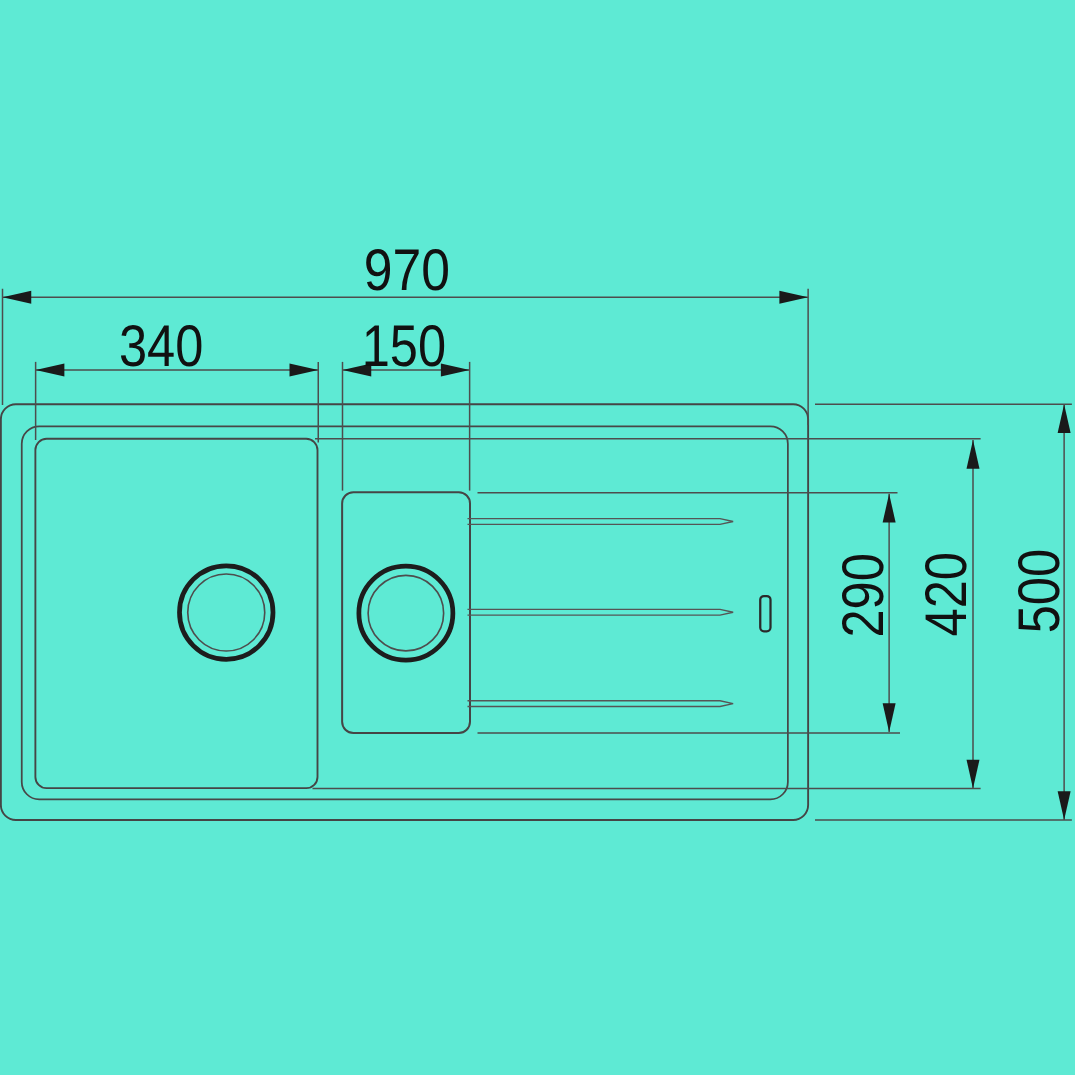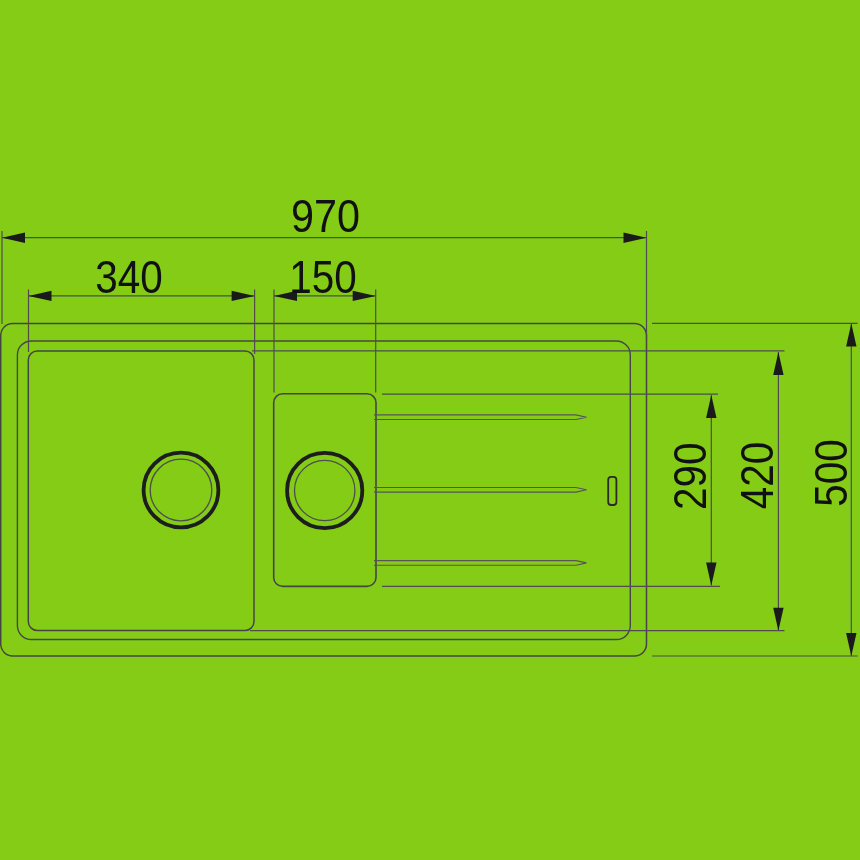--- a/index.html
+++ b/index.html
@@ -1,16 +1,16 @@
 <!DOCTYPE html>
 <html><head>
 <meta charset="utf-8">
 <style>
   html,body{margin:0;padding:0;background:#ffffff;}
-  #page{width:860px;height:860px;position:relative;background:#84cc16;overflow:hidden;}
+  #page{width:860px;height:860px;position:relative;background:#5eead4;overflow:hidden;}
   svg{position:absolute;left:0;top:0;}
   text{font-family:"Liberation Sans",sans-serif;font-size:47px;fill:#111;}
 </style>
 </head>
 <body>
 <div id="page">
 <svg width="860" height="860" viewBox="0 0 860 860" fill="none">
 
   <rect x="0.7" y="323.4" width="645.8" height="332.6" rx="12" stroke="#454545" stroke-width="1.5"></rect>
 

